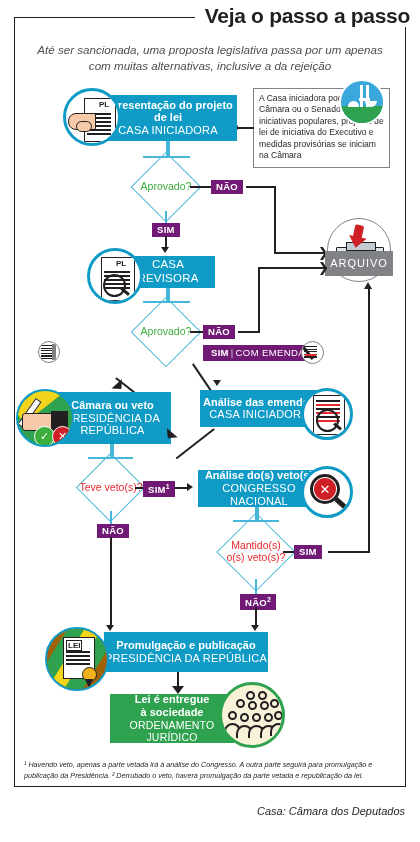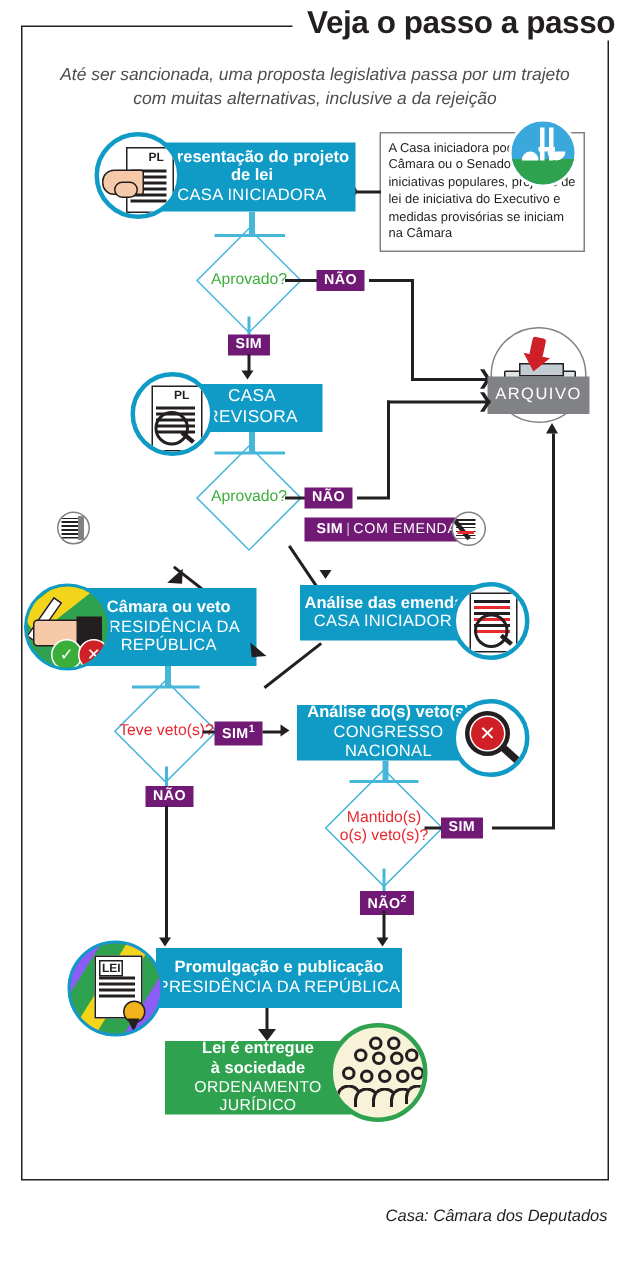--- a/index.html
+++ b/index.html
@@ -81,21 +81,21 @@
   .penc{left:16px;top:389px;width:58px;height:58px;border:2.5px solid #0f9bc6;background:#2ea24e;}
   .penc .yel{position:absolute;left:-4px;top:2px;width:46px;height:18px;background:#f2d41b;transform:rotate(-38deg);}
   .penc .hnd{position:absolute;left:4px;top:22px;width:34px;height:16px;background:#f6c9a8;border:1.3px solid #231f20;border-radius:3px;}
   .penc .cuff{position:absolute;left:33px;top:20px;width:17px;height:19px;background:#231f20;}
   .penc .pen{position:absolute;left:8px;top:6px;width:5px;height:30px;background:#ffffff;border:1.3px solid #231f20;transform:rotate(35deg);}
   .badge{position:absolute;bottom:-2px;width:19px;height:19px;border-radius:50%;border:1.8px solid #ffffff;color:#ffffff;font-size:11px;font-weight:bold;display:flex;align-items:center;justify-content:center;font-family:"DejaVu Sans",sans-serif;}
   .badge.ok{left:16px;background:#3cae3c;}
   .badge.no{left:34px;background:#cf2027;}
 
   
-  .lawc{left:45px;top:627px;width:64px;height:64px;border:2.5px solid #0f9bc6;background:#8b5cf6;}
+  .lawc{left:45px;top:627px;width:64px;height:64px;border:2.5px solid #0f9bc6;background:#a16207;}
   .lawc .g1,.lawc .g2{position:absolute;width:17px;height:96px;top:-16px;transform:rotate(32deg);}
   .lawc .g1{left:2px;background:#2ea24e;} .lawc .g2{left:19px;background:#f2d41b;}
   .lawc .g3{position:absolute;left:36px;top:-16px;width:16px;height:96px;background:#2ea24e;transform:rotate(32deg);}
   .lawc .cert{position:absolute;left:16px;top:8px;width:30px;height:40px;background:#ffffff;border:1.5px solid #231f20;}
   .lawc .leitag{position:absolute;left:19px;top:11px;font-size:8px;font-weight:bold;color:#231f20;border:1.3px solid #231f20;padding:0 1px;background:#ffffff;}
   .seal{position:absolute;left:35px;top:38px;width:13px;height:13px;border-radius:50%;background:#f2b21b;border:1.5px solid #231f20;}
   .seal:after{content:"";position:absolute;left:2px;top:11px;border-left:4.5px solid transparent;border-right:4.5px solid transparent;border-top:9px solid #231f20;}
 
   
   .socc{left:219px;top:682px;width:66px;height:66px;border:3px solid #2ea24e;background:#f7f2d8;}
@@ -114,21 +114,21 @@
   .source{position:absolute;right:15px;top:805px;font-size:11px;font-style:italic;color:#231f20;}
 </style>
 </head>
 <body>
 
 <div id="root">
 
   <div class="frame"></div>
 
   <div class="title"><span>Veja o passo a passo</span></div>
-  <div class="subtitle">Até ser sancionada, uma proposta legislativa passa por um trajeto com muitas alternativas, inclusive a da rejeição</div>
+  <div class="subtitle">Até ser sancionada, uma proposta legislativa passa por um apenas com muitas alternativas, inclusive a da rejeição</div>
 
   <div class="callout">
     <span>A Casa iniciadora pode ser a Câmara ou o Senado. Porém, iniciativas populares, projetos de lei de iniciativa do Executivo e medidas provisórias se iniciam na Câmara</span>
   </div>
   <div class="ln" style="left:236px;top:127px;width:18px;height:1.6px;"></div>
   <div style="position:absolute;left:231px;top:124px;width:7px;height:7px;border-radius:50%;background:#231f20;"></div>
 
   <div class="circ congress">
     <div class="grass"></div>
       <div class="dome"></div>
@@ -346,14 +346,15 @@
     <div class="person" style="left:30px;top:28px;"></div>
     <div class="person" style="left:42px;top:28px;"></div>
     <div class="person" style="left:52px;top:26px;"></div>
     <div class="body" style="left:2px;top:38px;"></div>
     <div class="body" style="left:14px;top:40px;"></div>
     <div class="body" style="left:26px;top:40px;"></div>
     <div class="body" style="left:38px;top:40px;"></div>
     <div class="body" style="left:48px;top:38px;"></div>
   </div>
 
+  <div class="footnote">¹ Havendo veto, apenas a parte vetada irá à análise do Congresso. A outra parte seguirá para promulgação e publicação da Presidência.  ² Derrubado o veto, haverá promulgação da parte vetada e republicação da lei.</div>
   <div class="source">Casa: Câmara dos Deputados</div>
 </div>
 
 </body></html>

